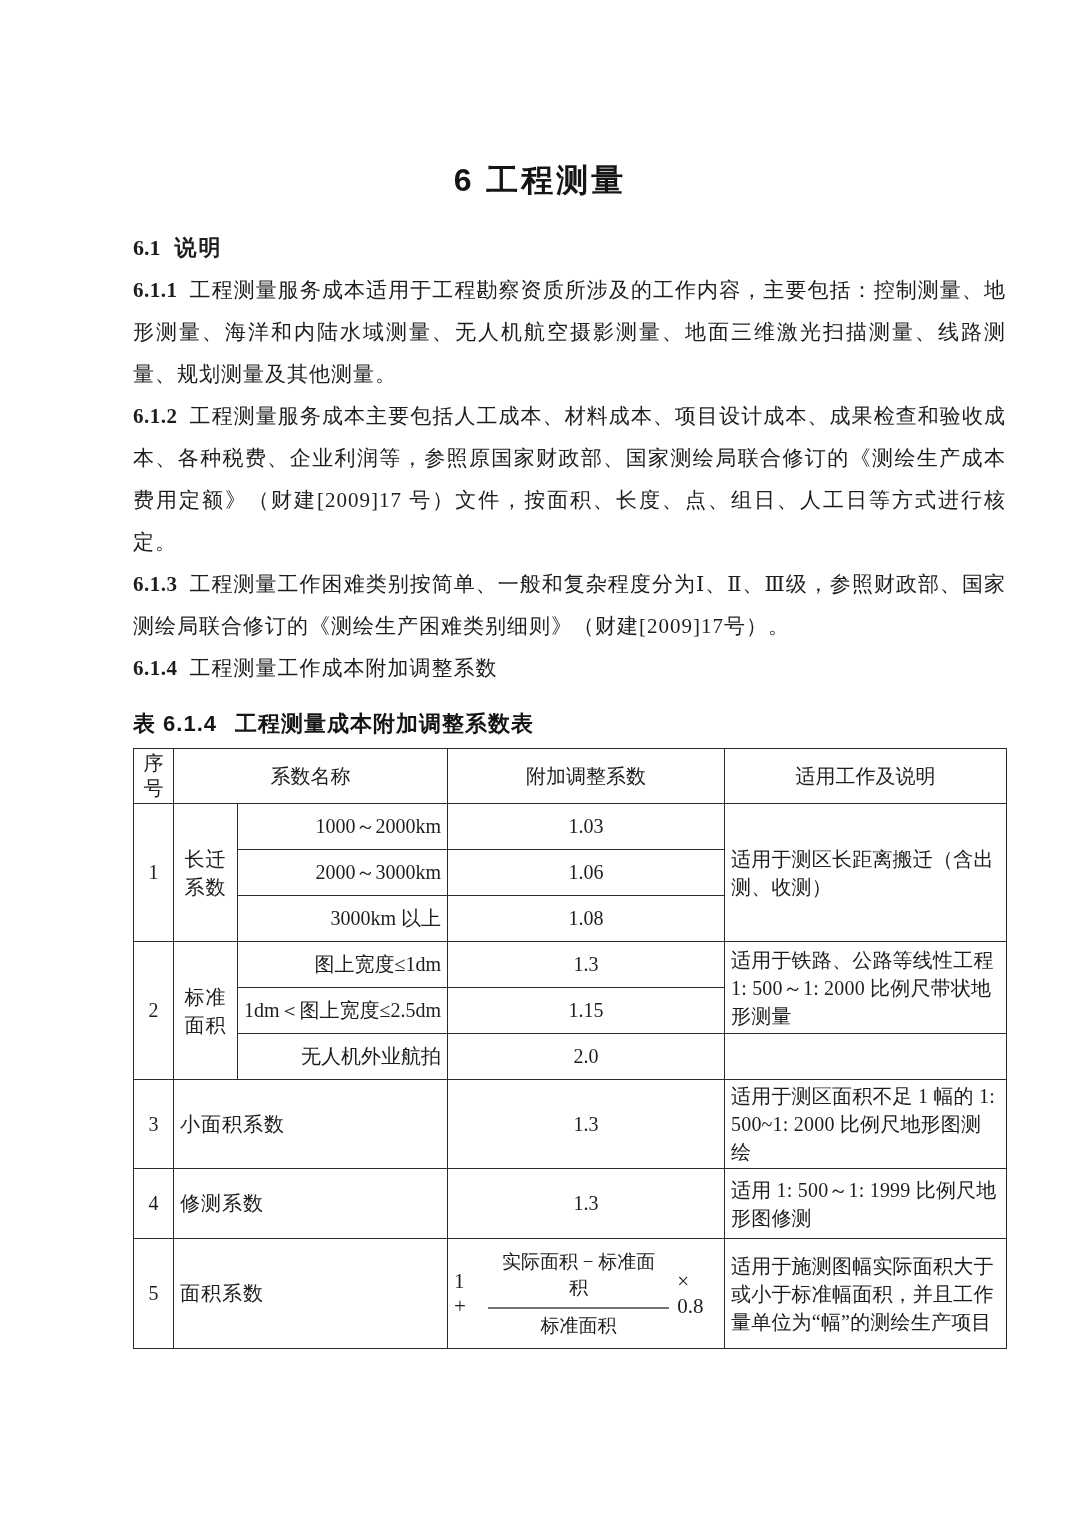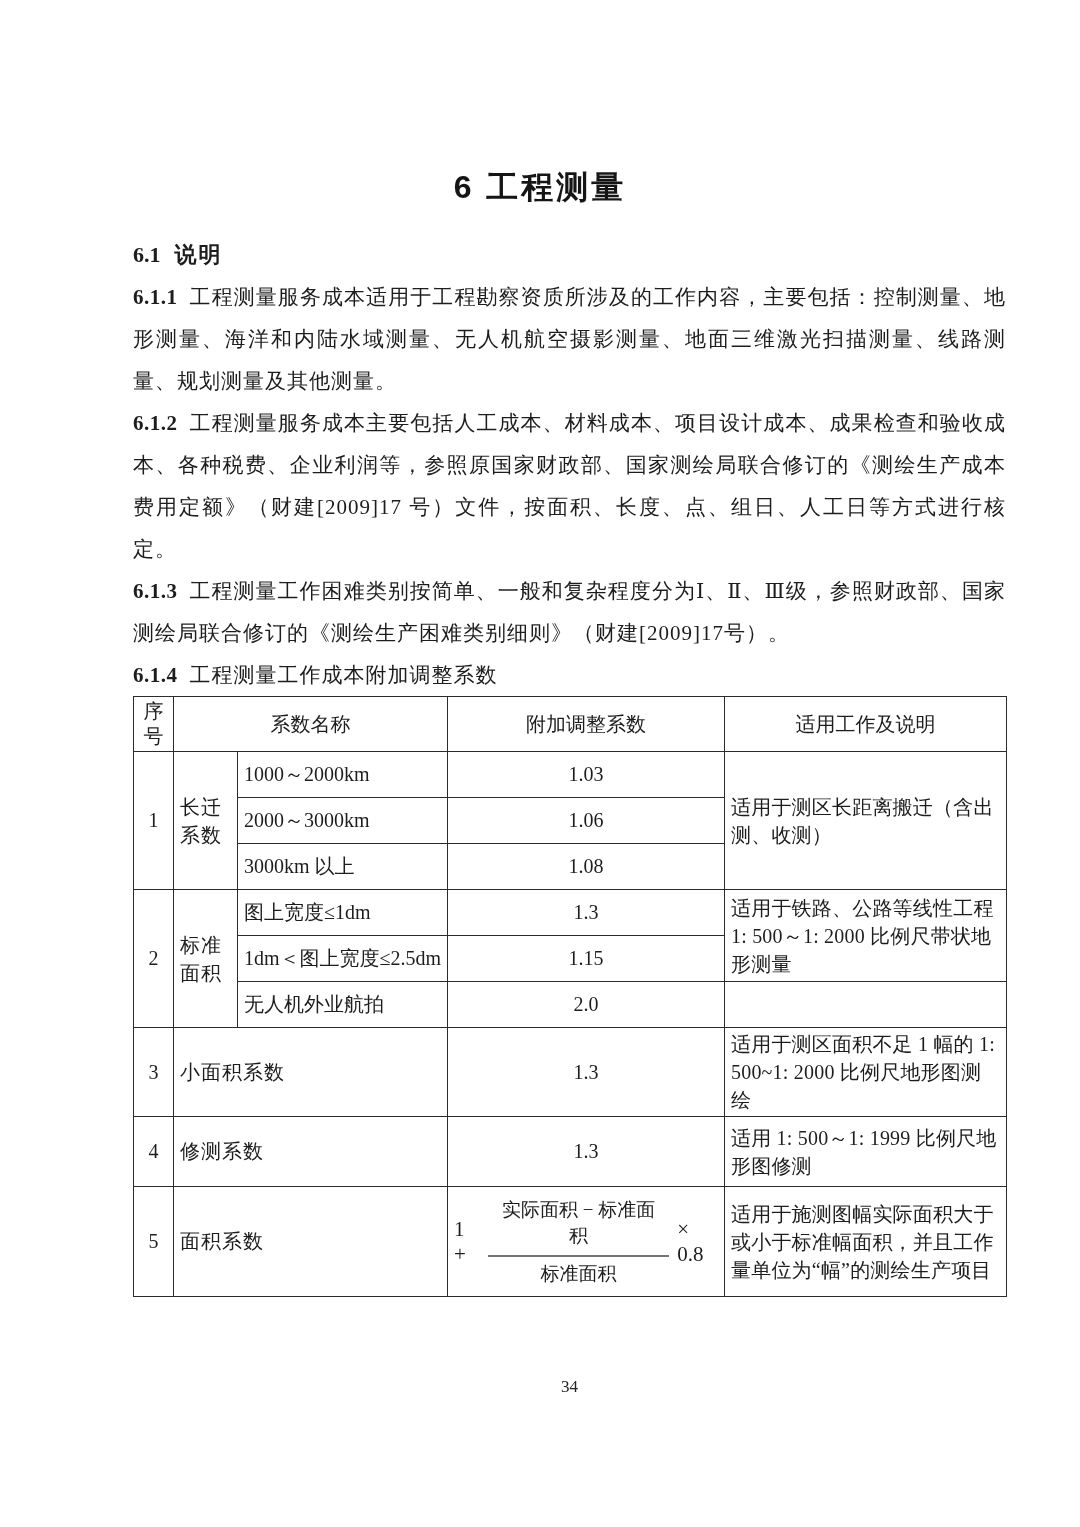--- a/index.html
+++ b/index.html
@@ -4,21 +4,21 @@
 <style>
   * { box-sizing: border-box; }
   html, body { margin: 0; padding: 0; }
   body {
     width: 1080px; height: 1527px;
     background: #ffffff; color: #1d1d1d;
     font-family: "Liberation Serif", "DejaVu Serif", serif;
     overflow: hidden;
   }
   .doc-title {
-    margin: 8px; padding-top: 158px;
+    margin: 1px; padding-top: 158px;
     text-align: center;
     font-size: 32px; font-weight: 700; letter-spacing: 3px;
     font-family: "Liberation Sans", "DejaVu Sans", sans-serif;
     color: #151515;
   }
   .content { margin: 0 74px 0 133px; width: 873px; }
   .h2 { margin: 30px 0 6px; font-size: 22px; font-weight: 700; }
   .h2 .num { font-family: "Liberation Serif", "DejaVu Serif", serif; margin-right: 14px; }
   .h2 .txt { font-family: "Liberation Sans", "DejaVu Sans", sans-serif; letter-spacing: 2px; }
   .para {
@@ -34,23 +34,23 @@
   .table-caption .cap-label { margin-right: 18px; }
   table.coef { border-collapse: collapse; width: 873px; table-layout: fixed; }
   .coef th, .coef td {
     border: 1.5px solid #2b2b2b;
     font-size: 20px; font-weight: 400; color: #1d1d1d;
     padding: 2px 6px; vertical-align: middle;
     overflow: hidden;
   }
   .coef th { text-align: center; height: 54px; line-height: 25px; }
   .cell-no { text-align: center; }
-  .cell-name { line-height: 28px; letter-spacing: 1px; }
+  .cell-name { text-align: center; line-height: 28px; letter-spacing: 1px; }
   .cell-name-wide { text-align: left; padding-left: 14px; letter-spacing: 1px; }
-  .cell-range { text-align: left; padding-left: 13px; height: 46px; font-size: 19px; white-space: nowrap; }
+  .cell-range { text-align: right; padding-left: 13px; height: 46px; font-size: 19px; white-space: nowrap; }
   .cell-coef { text-align: center; }
   .cell-app { text-align: left; line-height: 28px; padding: 5px 10px 5px 11px; letter-spacing: 0.2px; }
   .row3 td { height: 58px; }
   .row4 td { height: 70px; }
   .row5 td { height: 110px; }
   .formula {
     display: flex; align-items: center; justify-content: center;
     gap: 8px; font-size: 21px;
   }
   .frac { display: inline-block; text-align: center; font-size: 19px; }
@@ -75,20 +75,23 @@
   <p class="para">
     <b class="pnum">6.1.2</b><span>工程测量服务成本主要包括人工成本、材料成本、项目设计成本、成果检查和验收成本、各种税费、企业利润等，参照原国家财政部、国家测绘局联合修订的《测绘生产成本费用定额》（财建[2009]17 号）文件，按面积、长度、点、组日、人工日等方式进行核定。</span>
   </p>
   <p class="para">
     <b class="pnum">6.1.3</b><span>工程测量工作困难类别按简单、一般和复杂程度分为Ⅰ、Ⅱ、Ⅲ级，参照财政部、国家测绘局联合修订的《测绘生产困难类别细则》（财建[2009]17号）。</span>
   </p>
   <p class="para">
     <b class="pnum">6.1.4</b><span>工程测量工作成本附加调整系数</span>
   </p>
 
+  <div class="table-caption">
+    <span class="cap-label">表 6.1.4</span><span>工程测量成本附加调整系数表</span>
+  </div>
 
   <table class="coef">
     <colgroup>
       <col style="width:40px">
         <col style="width:64px">
         <col style="width:210px">
         <col style="width:277px">
         <col style="width:282px">
     </colgroup>
     <tbody>
@@ -157,14 +160,13 @@
               <span class="frac-den">标准面积</span>
             </span>
             <span>× 0.8</span>
           </div>
         </td>
         <td class="cell-app">适用于施测图幅实际面积大于或小于标准幅面积，并且工作量单位为“幅”的测绘生产项目</td>
       </tr>
     </tbody>
   </table>
 
-  <div class="page-number">34</div>
 </div>
 
 </body></html>

